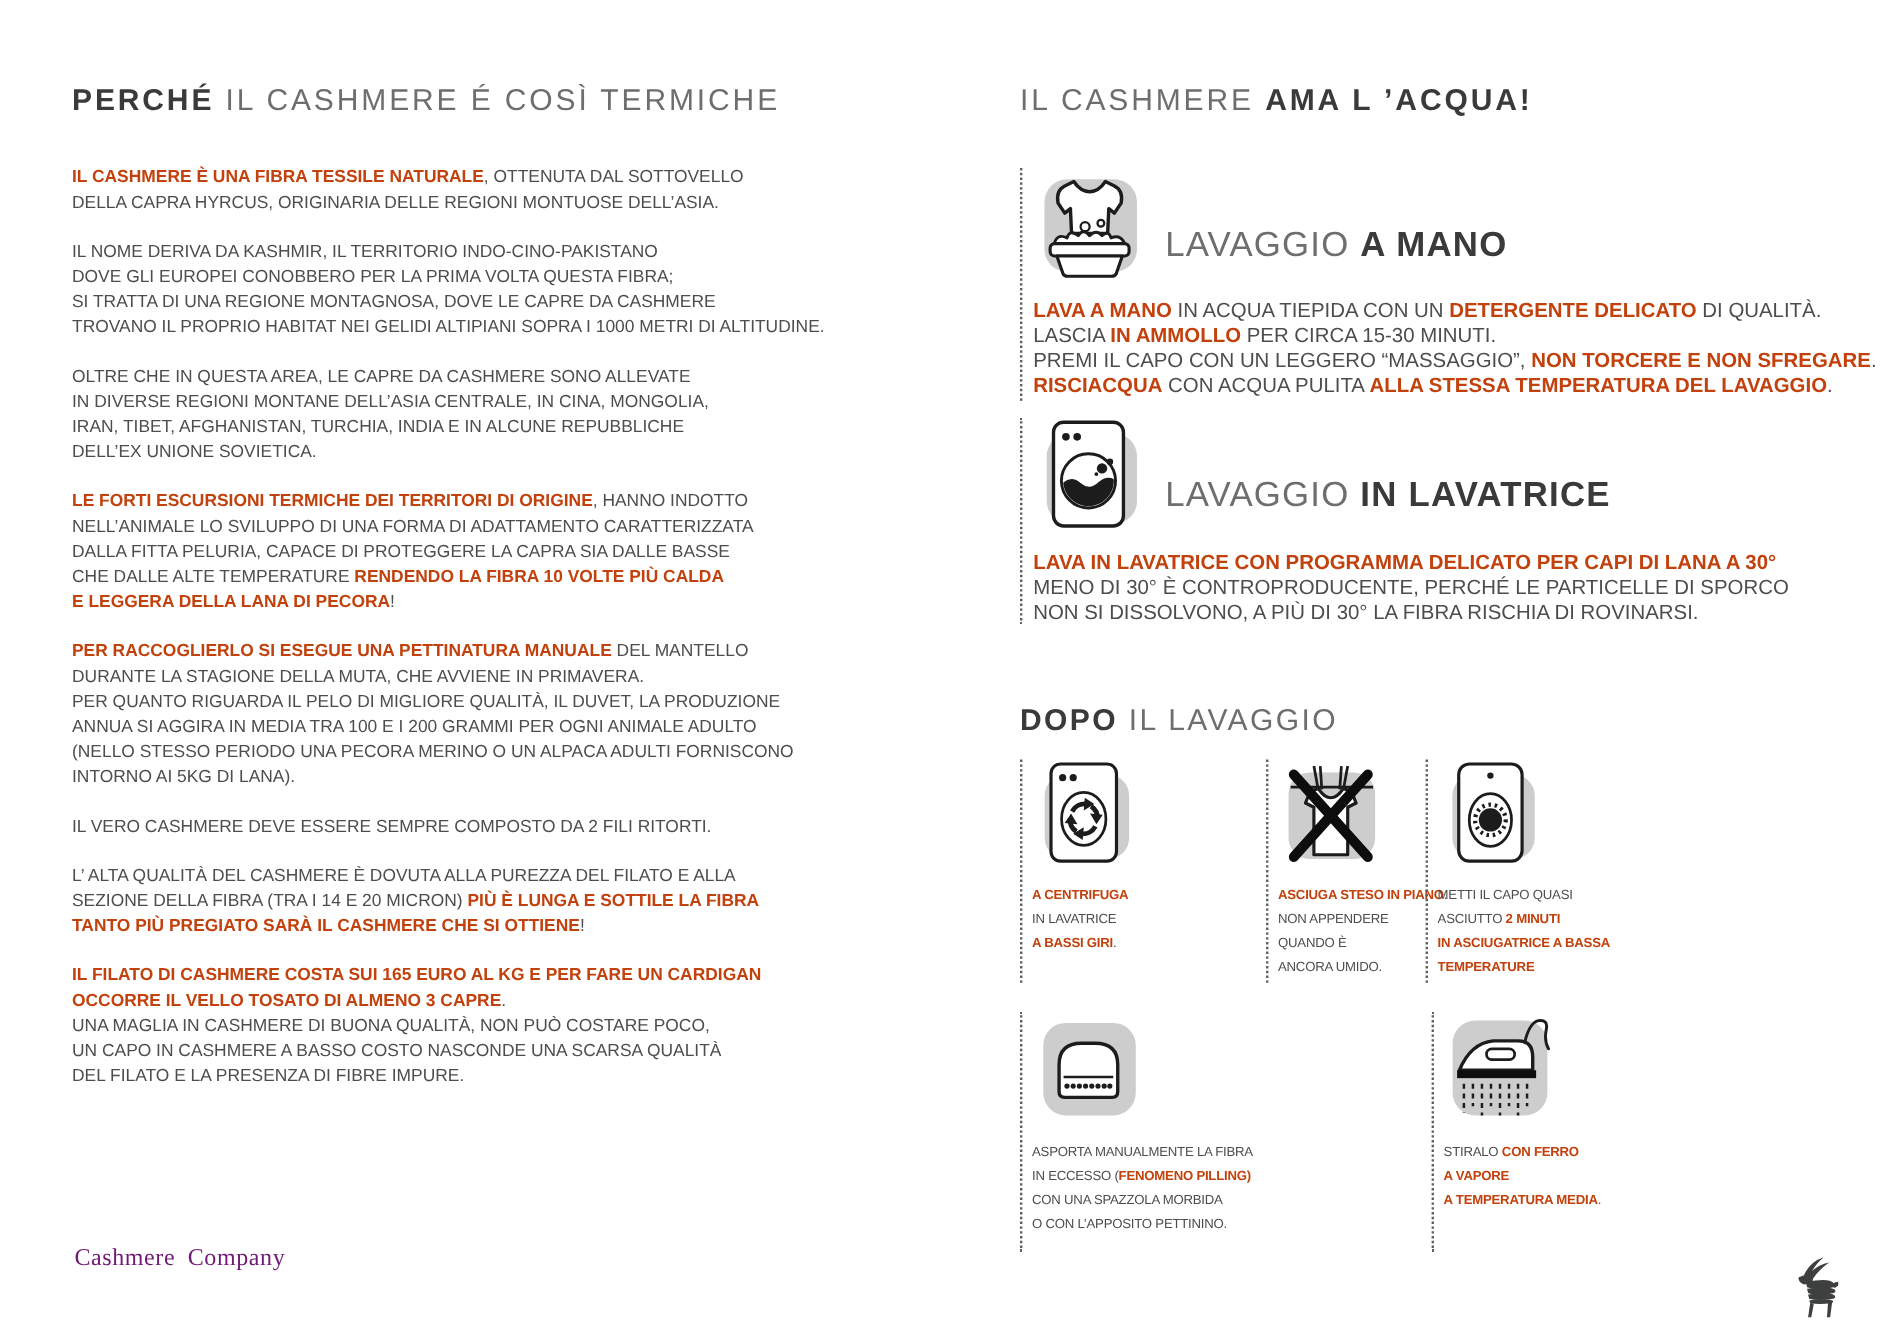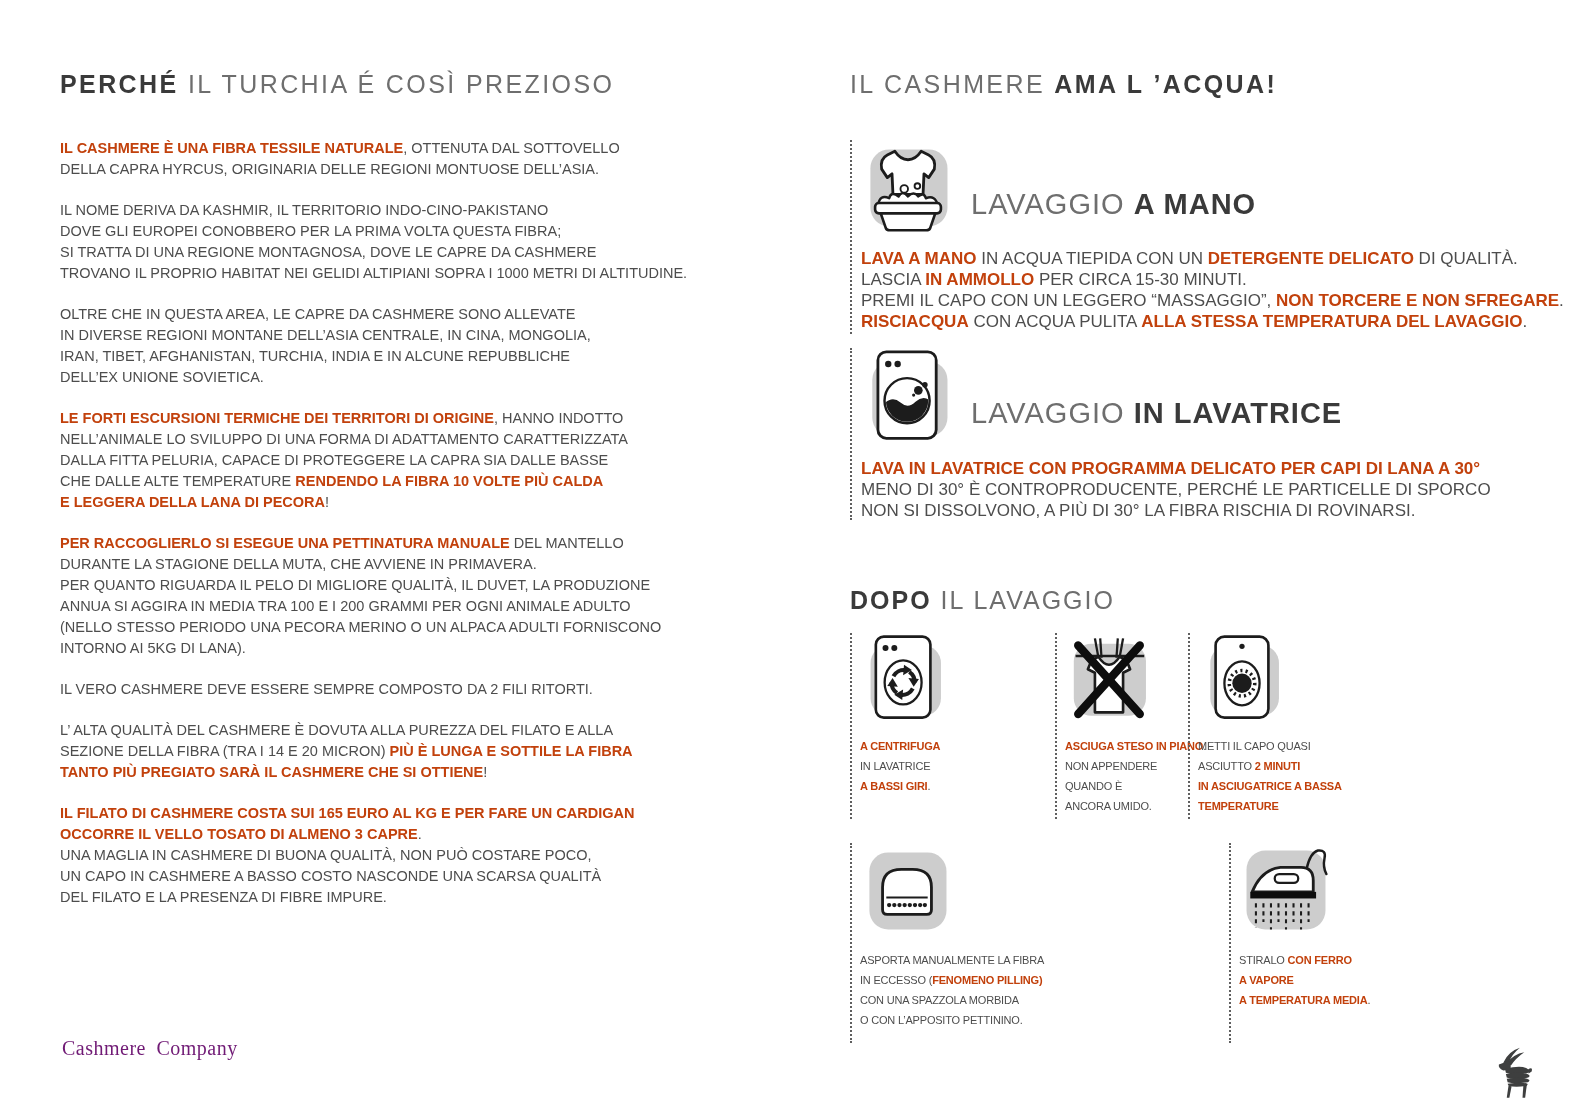--- a/index.html
+++ b/index.html
@@ -29,21 +29,21 @@
          font-size:20px;color:#701a75;letter-spacing:0.5px;word-spacing:5px;}
   .logo{position:absolute;left:1484px;top:1044px;width:56px;height:60px;}
   svg{display:block;}
 </style>
 </head>
 <body>
 
 <div class="page">
 
   <div class="big-title" style="left:60px;top:70px;">
-    <span class="tb">PERCHÉ</span><span> IL TURCHIA É COSÌ PREZIOSO</span>
+    <span class="tb">PERCHÉ</span><span> IL CASHMERE É COSÌ TERMICHE</span>
   </div>
 
   <div class="left-col">
     <p><span class="b">IL CASHMERE È UNA FIBRA TESSILE NATURALE</span><span>, OTTENUTA DAL SOTTOVELLO</span><br><span>DELLA CAPRA HYRCUS, ORIGINARIA DELLE REGIONI MONTUOSE DELL’ASIA.</span></p>
     <p><span>IL NOME DERIVA DA KASHMIR, IL TERRITORIO INDO-CINO-PAKISTANO</span><br><span>DOVE GLI EUROPEI CONOBBERO PER LA PRIMA VOLTA QUESTA FIBRA;</span><br><span>SI TRATTA DI UNA REGIONE MONTAGNOSA, DOVE LE CAPRE DA CASHMERE</span><br><span>TROVANO IL PROPRIO HABITAT NEI GELIDI ALTIPIANI SOPRA I 1000 METRI DI ALTITUDINE.</span></p>
     <p><span>OLTRE CHE IN QUESTA AREA, LE CAPRE DA CASHMERE SONO ALLEVATE</span><br><span>IN DIVERSE REGIONI MONTANE DELL’ASIA CENTRALE, IN CINA, MONGOLIA,</span><br><span>IRAN, TIBET, AFGHANISTAN, TURCHIA, INDIA E IN ALCUNE REPUBBLICHE</span><br><span>DELL’EX UNIONE SOVIETICA.</span></p>
     <p><span class="b">LE FORTI ESCURSIONI TERMICHE DEI TERRITORI DI ORIGINE</span><span>, HANNO INDOTTO</span><br><span>NELL’ANIMALE LO SVILUPPO DI UNA FORMA DI ADATTAMENTO CARATTERIZZATA</span><br><span>DALLA FITTA PELURIA, CAPACE DI PROTEGGERE LA CAPRA SIA DALLE BASSE</span><br><span>CHE DALLE ALTE TEMPERATURE </span><span class="b">RENDENDO LA FIBRA 10 VOLTE PIÙ CALDA</span><br><span class="b">E LEGGERA DELLA LANA DI PECORA</span><span>!</span></p>
     <p><span class="b">PER RACCOGLIERLO SI ESEGUE UNA PETTINATURA MANUALE</span><span> DEL MANTELLO</span><br><span>DURANTE LA STAGIONE DELLA MUTA, CHE AVVIENE IN PRIMAVERA.</span><br><span>PER QUANTO RIGUARDA IL PELO DI MIGLIORE QUALITÀ, IL DUVET, LA PRODUZIONE</span><br><span>ANNUA SI AGGIRA IN MEDIA TRA 100 E I 200 GRAMMI PER OGNI ANIMALE ADULTO</span><br><span>(NELLO STESSO PERIODO UNA PECORA MERINO O UN ALPACA ADULTI FORNISCONO</span><br><span>INTORNO AI 5KG DI LANA).</span></p>
     <p><span>IL VERO CASHMERE DEVE ESSERE SEMPRE COMPOSTO DA 2 FILI RITORTI.</span></p>
     <p><span>L’ ALTA QUALITÀ DEL CASHMERE È DOVUTA ALLA PUREZZA DEL FILATO E ALLA</span><br><span>SEZIONE DELLA FIBRA (TRA I 14 E 20 MICRON) </span><span class="b">PIÙ È LUNGA E SOTTILE LA FIBRA</span><br><span class="b">TANTO PIÙ PREGIATO SARÀ IL CASHMERE CHE SI OTTIENE</span><span>!</span></p>
@@ -177,21 +177,21 @@
             <circle cx="53" cy="66" r="2.3"></circle>
             <circle cx="58.5" cy="66" r="2.3"></circle>
           <circle cx="64" cy="66" r="2.3"></circle>
             <circle cx="69" cy="66" r="2.3"></circle>
         </g>
       </svg>
     </div>
     <p><span>ASPORTA MANUALMENTE LA FIBRA</span><br><span>IN ECCESSO (</span><span class="b">FENOMENO PILLING)</span><br><span>CON UNA SPAZZOLA MORBIDA</span><br><span>O CON L’APPOSITO PETTININO.</span></p>
   </div>
 
-  <div class="cell" style="left:1229px;top:843px;width:340px;height:200px;">
+  <div class="cell" style="left:1193px;top:843px;width:340px;height:200px;">
     <div class="tile">
       <svg width="94" height="94" viewBox="0 0 100 100">
         <rect x="8" y="8" width="84" height="84" rx="20" fill="#cdcdcd"></rect>
         <path d="M72 27 Q76 10 84 8 Q93 7 91 16 Q89 26 93 33" fill="none" stroke="#1c1c1c" stroke-width="2.6" stroke-linecap="round"></path>
         <path d="M14 52 Q24 28 44 26 L66 26 Q79 26 79 40 L79 52 Z" fill="#fff" stroke="#1c1c1c" stroke-width="3" stroke-linejoin="round"></path>
         <rect x="38" y="33" width="25" height="9.5" rx="4.7" fill="#fff" stroke="#1c1c1c" stroke-width="2.4"></rect>
         <rect x="12" y="52" width="70" height="7" fill="#0d0d0d"></rect>
         <g stroke="#1c1c1c" stroke-width="2.2" stroke-dasharray="4.5 4">
           <path d="M18 64 V90"></path>
             <path d="M26 64 V84"></path>

